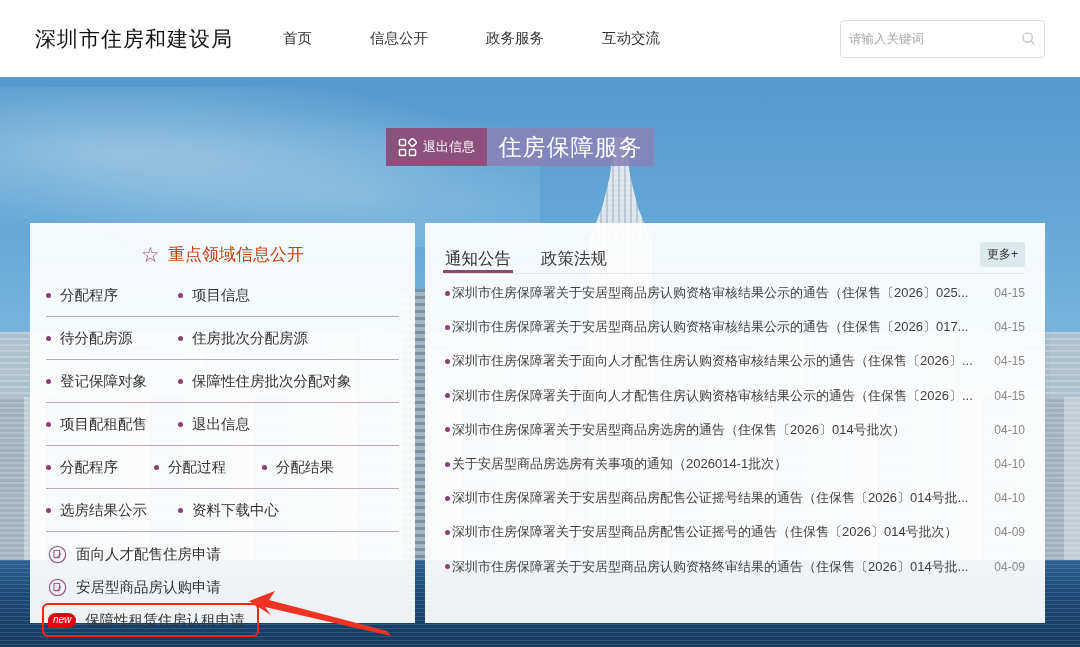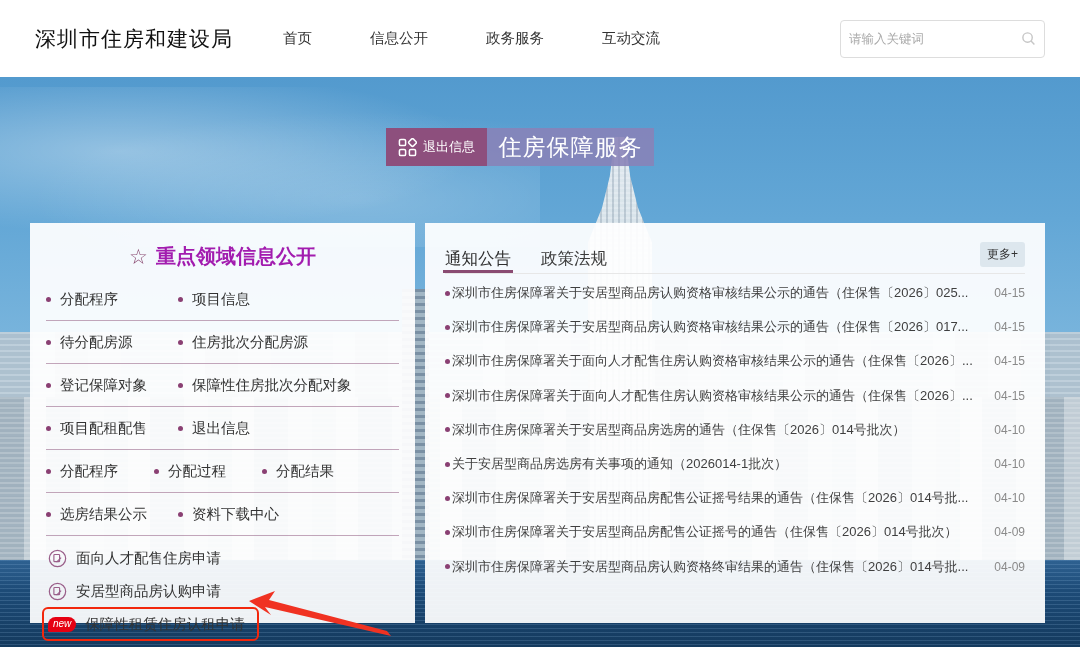--- a/index.html
+++ b/index.html
@@ -57,21 +57,21 @@
     align-items:center; justify-content:center; font-size:23px; letter-spacing:1px; }
 
   
   .panel { position:absolute; top:146px; height:400px; background:rgba(255,255,255,.93); z-index:3; }
   .left-panel { left:30px; width:385px; padding:20px 16px 0; }
   .right-panel { left:425px; width:620px; padding:14px 20px 0; }
 
   
   .lp-title { display:flex; align-items:center; justify-content:center; gap:8px; margin-bottom:8px; }
   .star { color:#8a4b72; font-size:21px; line-height:1; }
-  .lp-title-text { font-size:20px; font-weight:bold; color:#a21caf; }
+  .lp-title-text { font-size:17px; font-weight:normal; color:#c2410c; }
   .lrow { display:flex; align-items:center; gap:4px; height:43px;
     border-bottom:1px solid rgba(148,94,132,.55); }
   .litem { display:flex; align-items:center; gap:9px; font-size:14.5px; color:#333;
     cursor:pointer; flex:0 0 auto; min-width:128px; }
   .lrow.w3 .litem { min-width:104px; }
   .dot { width:5px; height:5px; border-radius:50%; background:#8a4073; flex:0 0 auto; }
   .app-links { margin-top:9px; display:flex; flex-direction:column; gap:7px; }
   .app-link { display:flex; align-items:center; gap:9px; font-size:14.5px; color:#333;
     cursor:pointer; height:26px; position:relative; width:max-content; padding:0 6px 0 2px; }
   .app-icon { width:19px; height:19px; flex:0 0 auto; }

